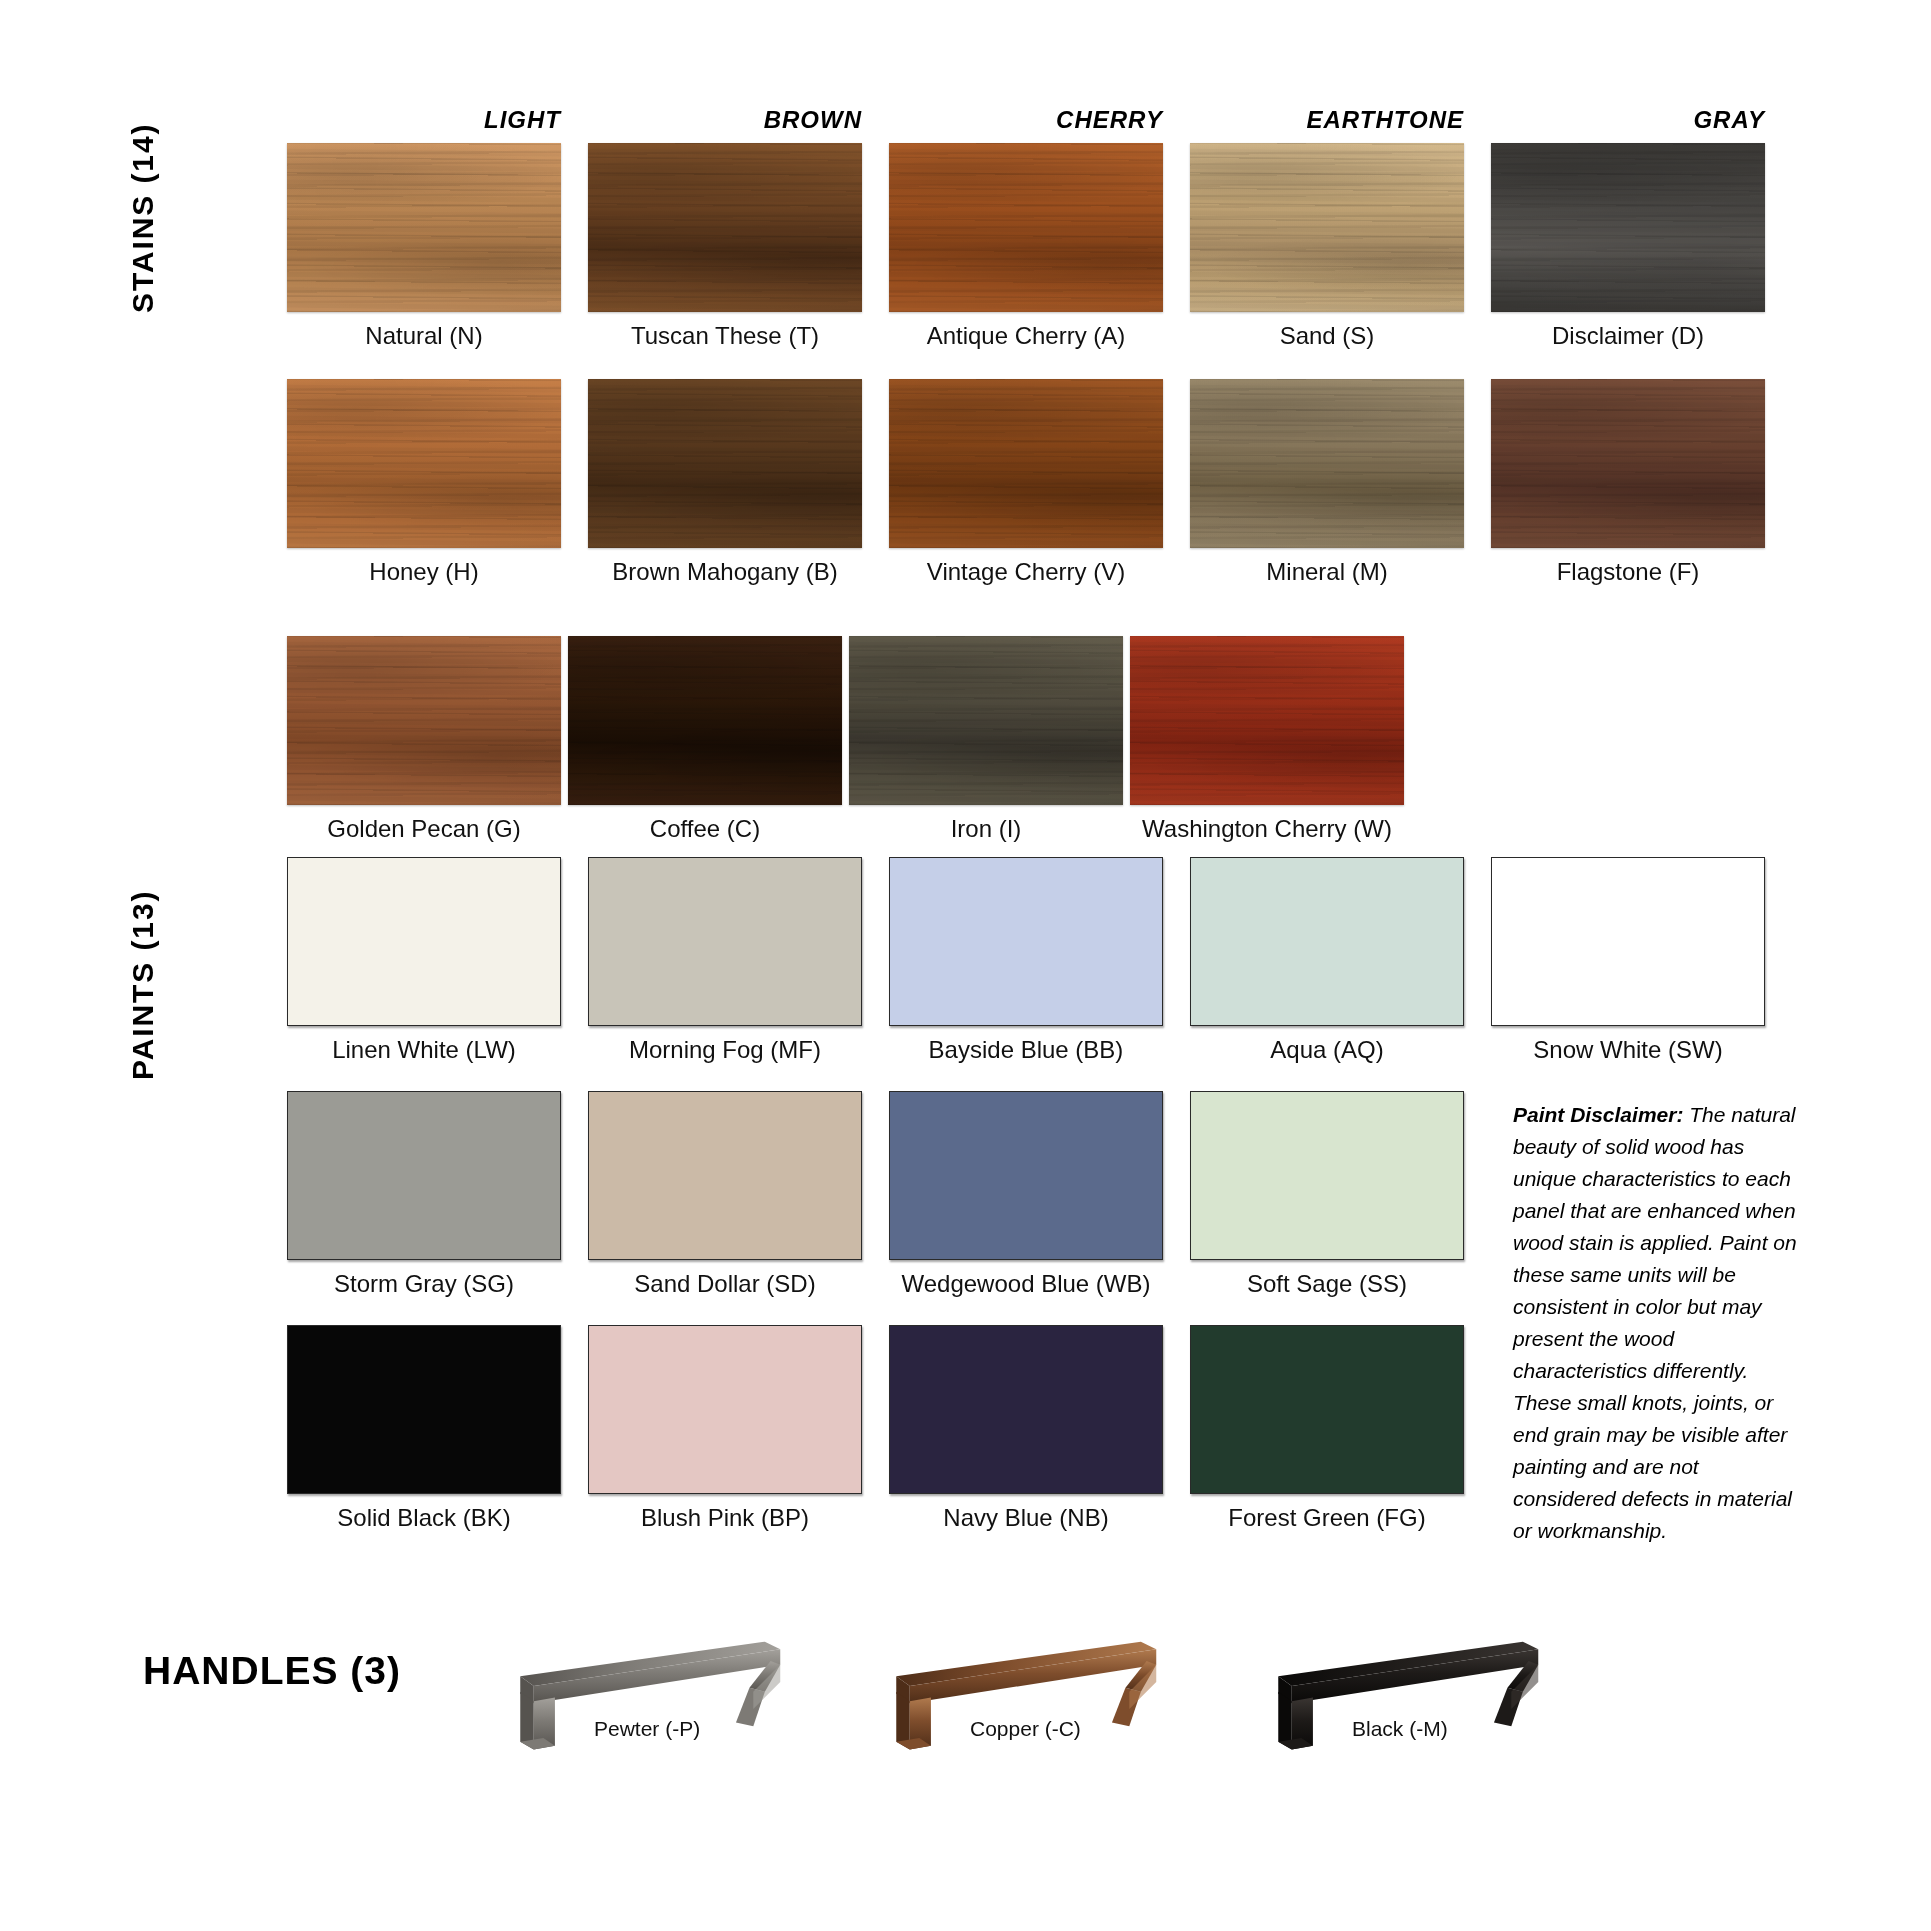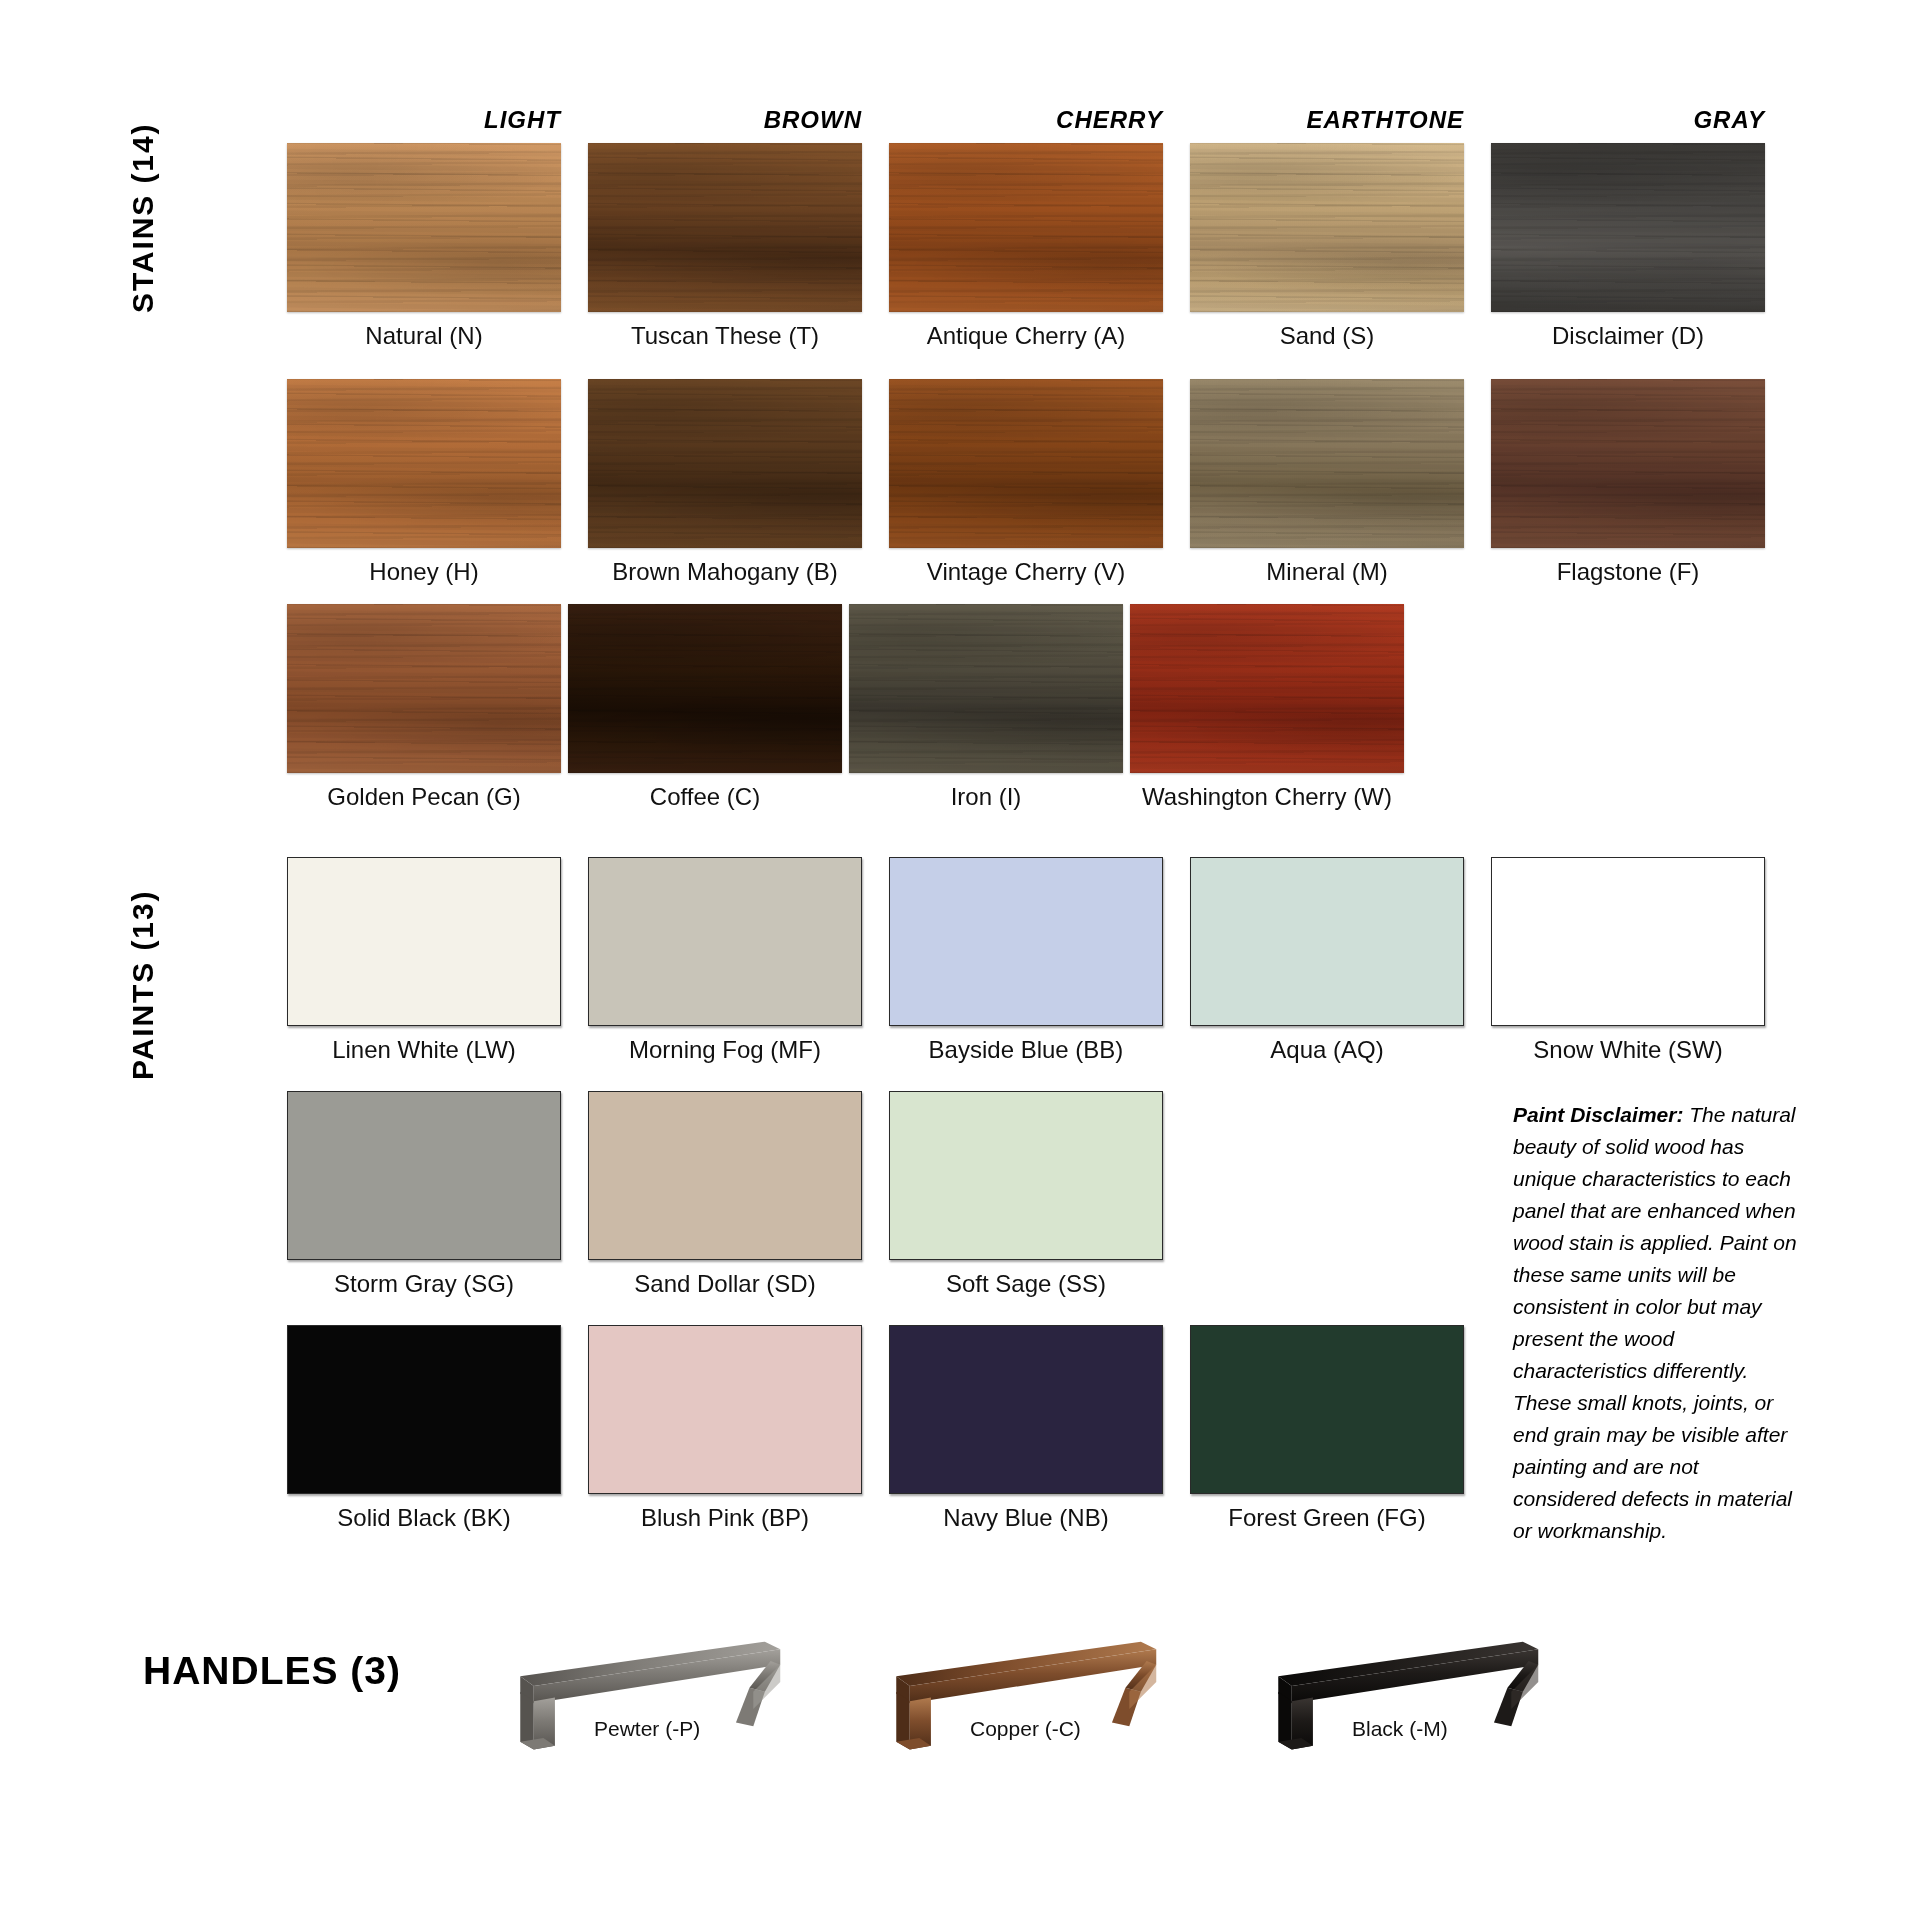--- a/index.html
+++ b/index.html
@@ -208,21 +208,21 @@
       <div class="label">Mineral (M)</div>
     </div>
     <div class="cell">
       <div class="swatch wood" style="background: linear-gradient(182deg, rgb(123, 79, 58) 0%, rgb(107, 66, 48) 38%, rgb(86, 51, 39) 64%, rgb(107, 66, 48) 82%, rgb(123, 79, 58) 100%);">
         <div class="grain"></div>
         <div class="grain2"></div>
       </div>
       <div class="label">Flagstone (F)</div>
     </div>
   </div>
-<div class="grid" style="top:604px;gap:7px;" id="stain-row-2">
+<div class="grid" style="top:636px;gap:7px;" id="stain-row-2">
     <div class="cell">
       <div class="swatch wood" style="background: linear-gradient(182deg, rgb(172, 106, 65) 0%, rgb(155, 90, 52) 38%, rgb(136, 76, 41) 64%, rgb(155, 90, 52) 82%, rgb(172, 106, 65) 100%);">
         <div class="grain"></div>
         <div class="grain2"></div>
       </div>
       <div class="label">Golden Pecan (G)</div>
     </div>
     <div class="cell">
       <div class="swatch wood" style="background: linear-gradient(182deg, rgb(58, 32, 16) 0%, rgb(43, 23, 8) 38%, rgb(26, 13, 4) 64%, rgb(43, 23, 8) 82%, rgb(58, 32, 16) 100%);">
         <div class="grain"></div>
@@ -273,20 +273,24 @@
     </div>
   </div>
 <div class="grid" style="top:1091px;" id="paint-row-1">
     <div class="cell">
       <div class="swatch painted" style="background: rgb(155, 155, 149);"></div>
       <div class="label">Storm Gray (SG)</div>
     </div>
     <div class="cell">
       <div class="swatch painted" style="background: rgb(203, 186, 167);"></div>
       <div class="label">Sand Dollar (SD)</div>
+    </div>
+    <div class="cell">
+      <div class="swatch painted" style="background: rgb(91, 106, 140);"></div>
+      <div class="label">Wedgewood Blue (WB)</div>
     </div>
     <div class="cell">
       <div class="swatch painted" style="background: rgb(216, 229, 207);"></div>
       <div class="label">Soft Sage (SS)</div>
     </div>
   </div>
 <div class="grid" style="top:1325px;" id="paint-row-2">
     <div class="cell">
       <div class="swatch painted" style="background: rgb(7, 7, 7);"></div>
       <div class="label">Solid Black (BK)</div>

